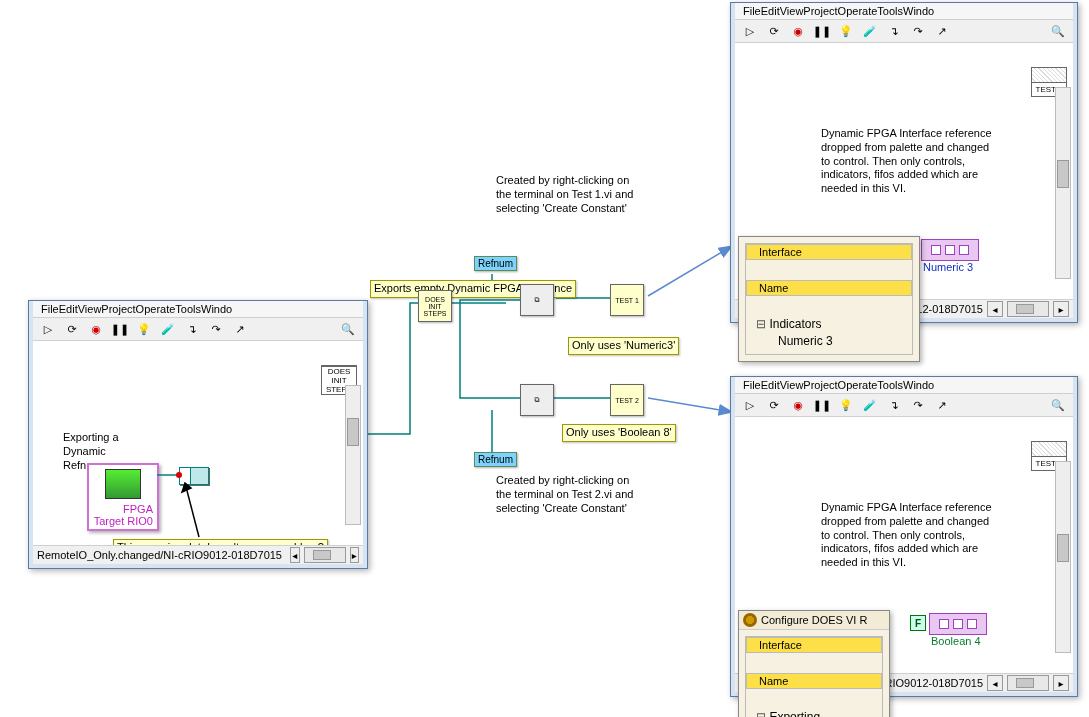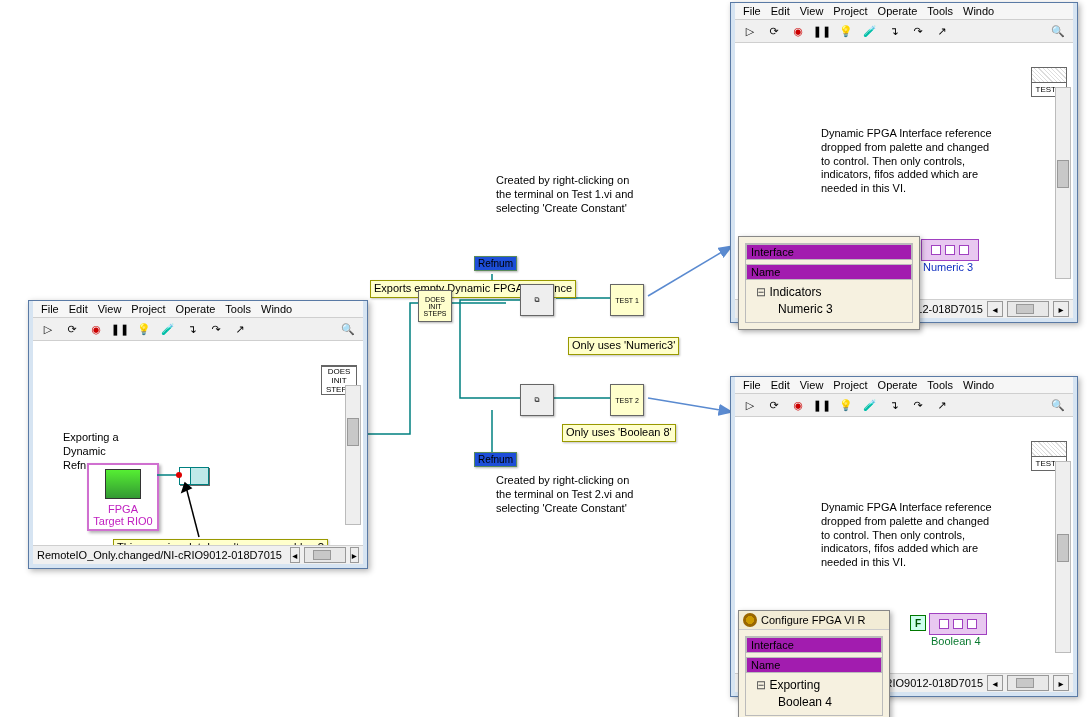--- a/index.html
+++ b/index.html
@@ -1,20 +1,20 @@
 <!DOCTYPE html>
 <html><head>
 <meta charset="utf-8">
 <style>
   html,body{margin:0;padding:0;background:#fff;font-family:Tahoma,Arial,sans-serif;font-size:11px;color:#000;width:1089px;height:717px;overflow:hidden}
   .canvas{position:relative;width:1089px;height:717px}
   
   .win{position:absolute;border:1px solid #5a7aa5;background:#f0f0f0;box-shadow:2px 2px 6px rgba(0,0,0,.3)}
   .win-inner{border:4px solid #d6e4f2;border-top-width:0}
-  .menubar{display:flex;gap:10px;padding:2px 8px;background:#f6f6f6;border-bottom:1px solid #cfcfcf}
+  .menubar{display:flex;padding:2px 8px;background:#f6f6f6;border-bottom:1px solid #cfcfcf}
   .menubar span{cursor:default}
   .toolbar{display:flex;align-items:center;gap:6px;padding:2px 6px;background:#f0f0f0;border-bottom:1px solid #cfcfcf}
   .tbtn{width:16px;height:16px;display:inline-flex;align-items:center;justify-content:center;border:1px solid transparent;border-radius:2px;font-size:11px;line-height:1}
   .content{position:relative;background:#fff;overflow:hidden}
   .statusbar{display:flex;align-items:center;gap:4px;padding:1px 4px;background:#f0f0f0;border-top:1px solid #cfcfcf;font-size:11px;white-space:nowrap;overflow:hidden}
   .sb-arrow{width:14px;height:14px;border:1px solid #999;display:inline-flex;align-items:center;justify-content:center;background:#eee;font-size:10px}
   .hscroll{flex:0 0 40px;height:14px;border:1px solid #999;background:#e8e8e8;position:relative}
   .hscroll::before{content:"";position:absolute;left:8px;top:2px;width:16px;height:8px;background:#c8c8c8;border:1px solid #999}
   .vtrack{position:absolute;right:2px;top:44px;bottom:20px;width:14px;border:1px solid #bbb;background:#eee}
   .vtrack .thumb{position:absolute;left:1px;right:1px;height:26px;background:#c8c8c8;border:1px solid #999}
@@ -22,40 +22,40 @@
   .cornericon{position:absolute;right:6px;top:24px;width:34px;height:28px;border:1px solid #666;background:#fff;font-size:8px;text-align:center;display:flex;flex-direction:column}
   .cornericon .ci-top{flex:1;border-bottom:1px solid #666;background:repeating-linear-gradient(45deg,#fff,#fff 2px,#ddd 2px,#ddd 3px)}
   .cornericon .ci-bot{flex:1;display:flex;align-items:center;justify-content:center}
   
   .cmt{position:absolute;border:1px solid #999900;background:#ffffcc;padding:1px 3px;font-size:11px;line-height:1.25;box-shadow:1px 1px 2px rgba(0,0,0,.25)}
   
   .free{position:absolute;font-size:11px;line-height:1.25}
   
   .lvicon{position:absolute;width:32px;height:30px;border:1px solid #666;background:#ffffcc;box-shadow:1px 1px 2px rgba(0,0,0,.3);display:flex;align-items:center;justify-content:center;font-size:7px;text-align:center}
   .lvicon.grey{background:#eee}
-  .refnum{position:absolute;border:1px solid #5a8a5a;background:#1d4ed8;font-size:10px;padding:1px 3px;box-shadow:1px 1px 2px rgba(0,0,0,.3)}
+  .refnum{position:absolute;border:1px solid #5a8a5a;background:#7dd3fc;font-size:10px;padding:1px 3px;box-shadow:1px 1px 2px rgba(0,0,0,.3)}
   
   .refind{position:absolute;width:28px;height:16px;border:1px solid #008080;background:#bfe8e8;box-shadow:1px 1px 0 #666;display:flex}
   .refind::before{content:"";width:10px;border-right:1px solid #008080;background:#fff}
   
   .mag{position:absolute;width:56px;height:20px;border:1px solid #a040c0;background:#e8c8f0;display:flex;align-items:center;justify-content:center;gap:4px}
   .mag span{width:8px;height:8px;border:1px solid #a040c0;background:#fff}
   .rlabel{position:absolute;font-size:11px;color:#1030c0}
   
   .boolF{position:absolute;width:14px;height:14px;border:1px solid #070;background:#cfe;display:inline-flex;align-items:center;justify-content:center;color:#050;font-weight:bold;font-size:10px}
   
   .fpga-box{position:absolute;border:2px solid #d070d0;background:#fff;box-shadow:2px 2px 3px rgba(0,0,0,.3)}
   .fpga-ico{width:34px;height:28px;margin:4px auto;border:1px solid #333;background:linear-gradient(#5e3,#393)}
-  .fpga-box .lbl{color:#c020c0;font-size:11px;text-align:center;padding:0 4px 2px}
+  .fpga-box .lbl{color:#c020c0;font-size:11px;text-align:right;padding:0 4px 2px}
   
   .cfg{position:absolute;border:1px solid #888;background:#f6f1e0;box-shadow:2px 2px 5px rgba(0,0,0,.3)}
   .cfg .titlebar{display:flex;align-items:center;gap:4px;padding:2px 4px;border-bottom:1px solid #ccc;background:#f2ecd6}
   .cfg .titlebar .gear{width:14px;height:14px;border-radius:50%;background:radial-gradient(circle,#c90 40%,#960 41%);}
   .cfg .sect{border:1px solid #bbb;margin:6px;padding:4px}
-  .cfg .hdr{background:#a21caf;border:1px solid #bbb;margin:-4px -4px 4px;padding:1px 4px}
+  .cfg .hdr{background:#fde047;border:1px solid #bbb;margin:-4px -4px 20px;padding:1px 12px}
   .tree{font-size:12px;line-height:1.4;padding-left:6px}
   .tree .node::before{content:"⊟ ";color:#555}
   .tree .leaf{padding-left:22px}
   
   svg.wires{position:absolute;left:0;top:0;pointer-events:none}
 </style>
 </head>
 <body>
 <div class="canvas">
 
@@ -299,21 +299,21 @@
     <span class="sb-arrow">◂</span>
     <span class="hscroll"></span>
     <span class="sb-arrow">▸</span>
   </div>
  </div>
 </div>
 
 <div class="cfg" style="left:738px;top:610px;width:150px">
   <div class="titlebar">
     <span class="gear"></span>
-    <span>Configure FPGA VI R</span>
+    <span>Configure DOES VI R</span>
   </div>
   <div class="sect">
     <div class="hdr"><span>Interface</span></div>
     <div class="hdr" style="margin-top:0"><span>Name</span></div>
     <div class="tree">
       <div class="node"><span>Exporting</span></div>
       <div class="leaf"><span>Boolean 4</span></div>
     </div>
   </div>
 </div>

